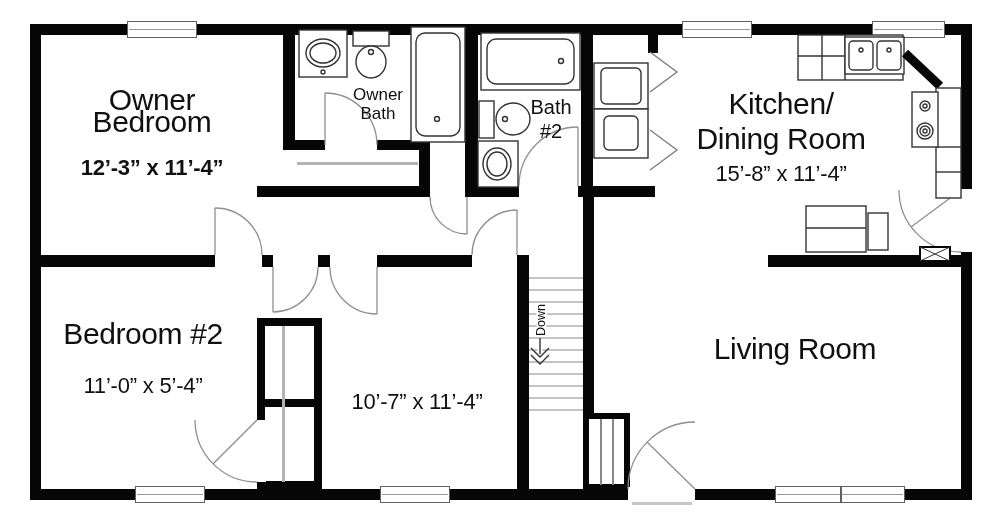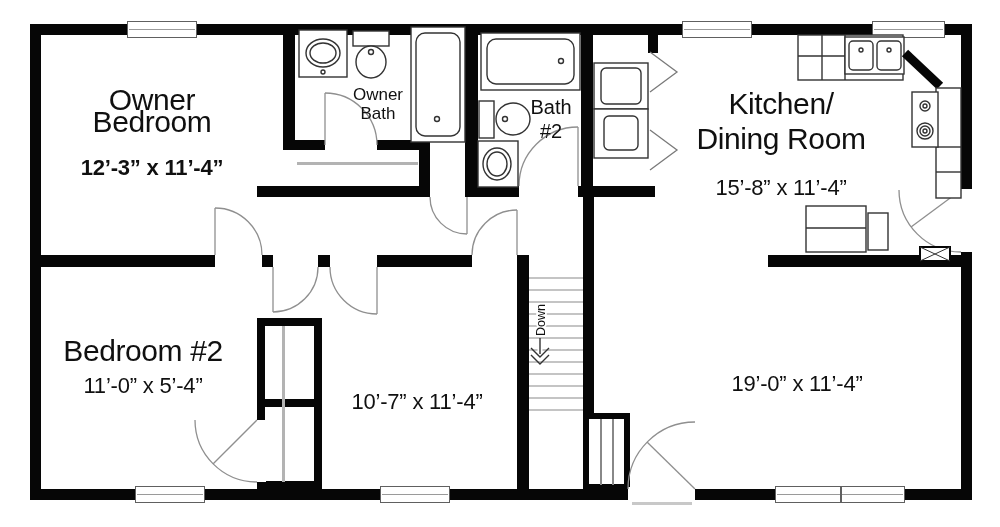--- a/index.html
+++ b/index.html
@@ -251,22 +251,22 @@
   <div class="lbl fs22" style="left:152px;top:168px;font-weight:bold;">12’-3” x 11’-4”</div>
 
   <div class="lbl fs17" style="left:378px;top:95px;">Owner</div>
   <div class="lbl fs17" style="left:378px;top:114px;">Bath</div>
 
   <div class="lbl fs20" style="left:551px;top:107px;">Bath</div>
   <div class="lbl fs20" style="left:551px;top:131px;">#2</div>
 
   <div class="lbl fs30" style="left:781px;top:104px;">Kitchen/</div>
   <div class="lbl fs30" style="left:781px;top:139px;">Dining Room</div>
-  <div class="lbl fs22" style="left:781px;top:188px;">15’-8” x 11’-4”</div>
-
-  <div class="lbl fs30" style="left:143px;top:351px;">Bedroom #2</div>
+  <div class="lbl fs22" style="left:781px;top:174px;">15’-8” x 11’-4”</div>
+
+  <div class="lbl fs30" style="left:143px;top:334px;">Bedroom #2</div>
   <div class="lbl fs22" style="left:143px;top:386px;">11’-0” x 5’-4”</div>
 
   <div class="lbl fs22" style="left:417px;top:402px;">10’-7” x 11’-4”</div>
 
-  <div class="lbl fs22" style="left:797px;top:384px;">19’-0” x 11’-4”</div>
+  <div class="lbl fs30" style="left:795px;top:349px;">Living Room</div>
 
 </div>
 
 </body></html>

